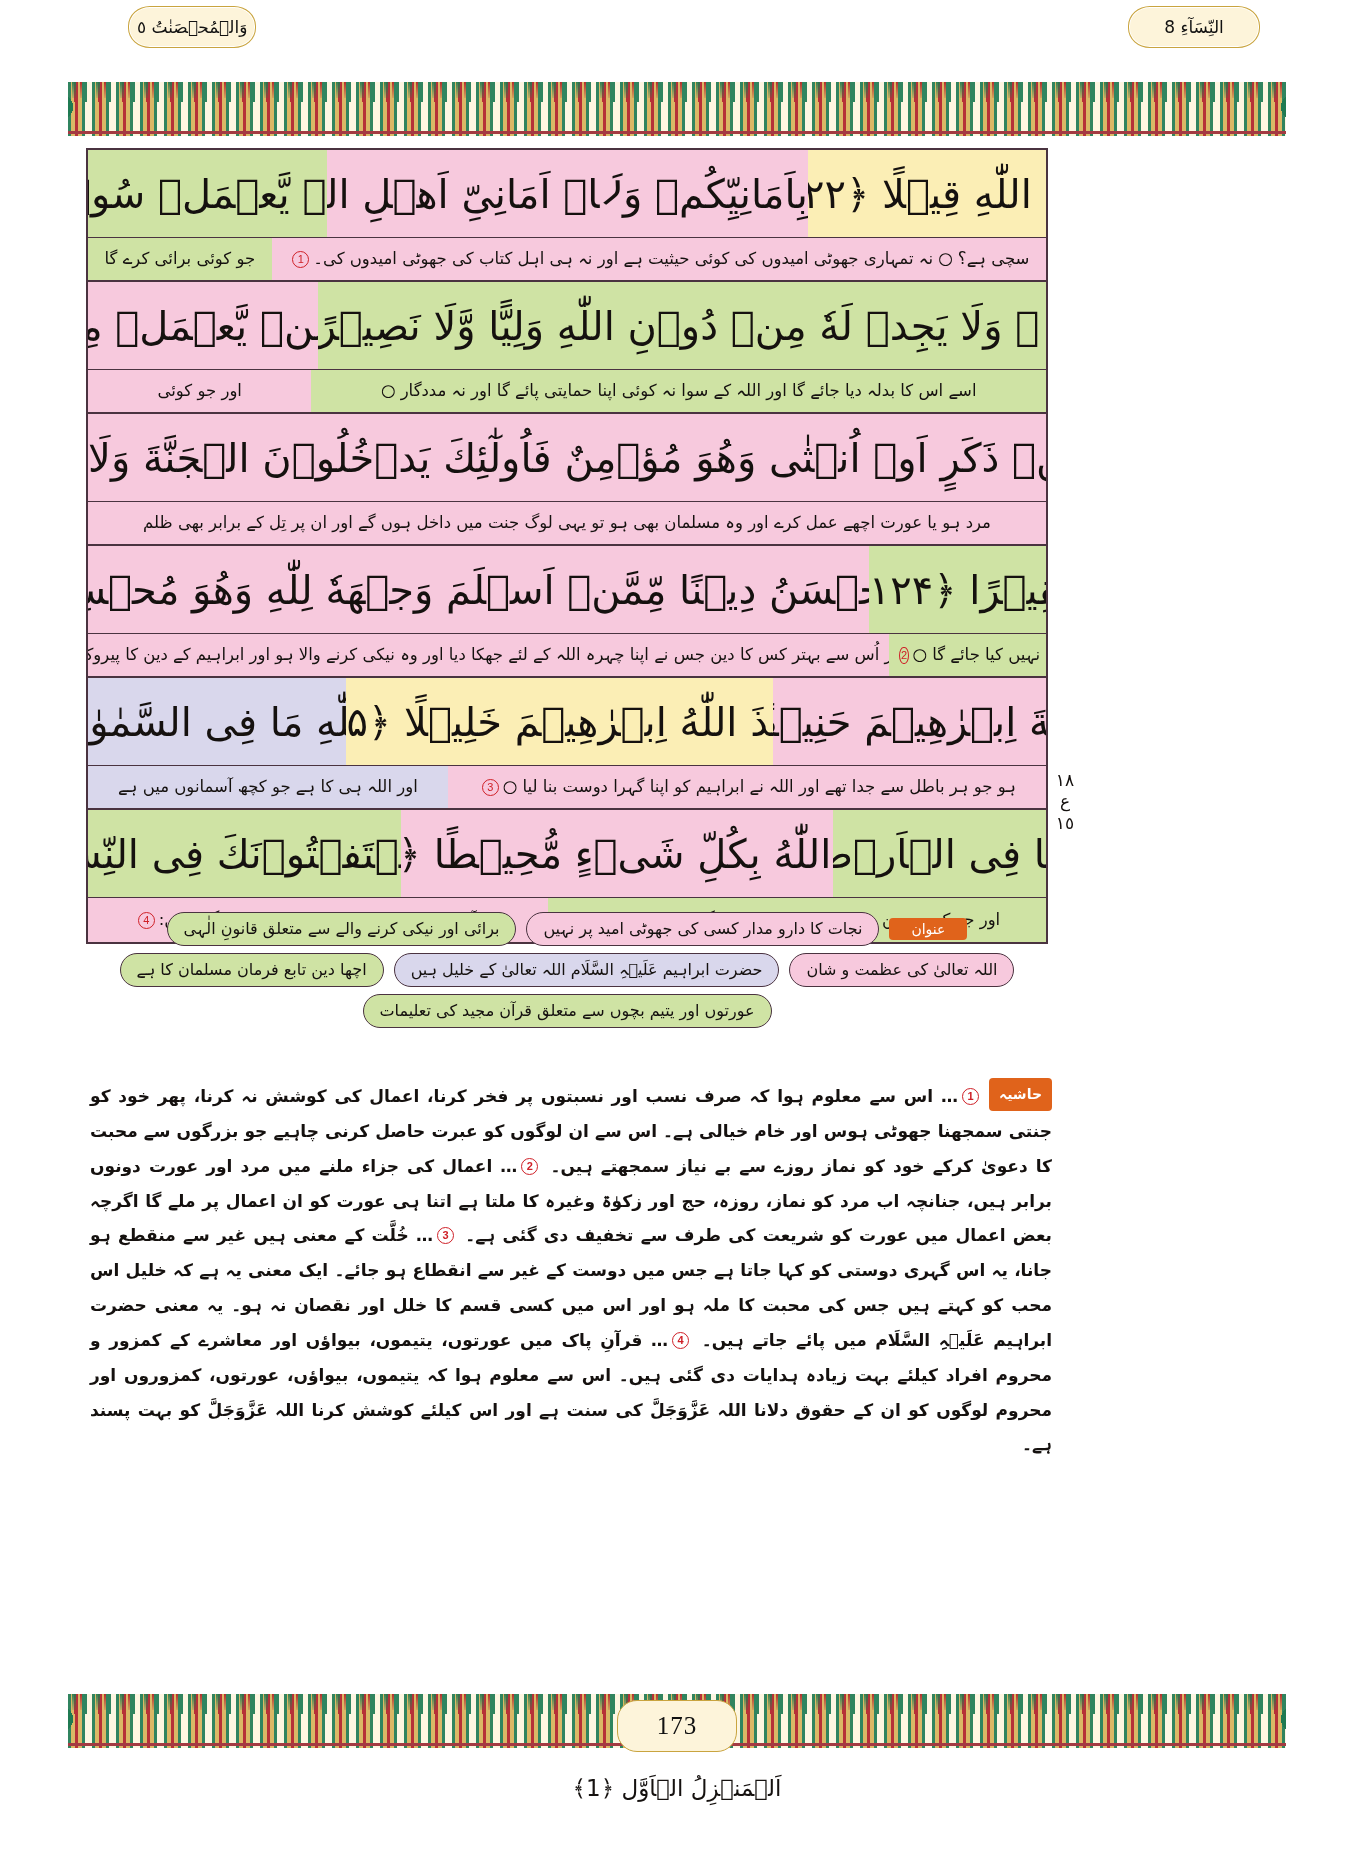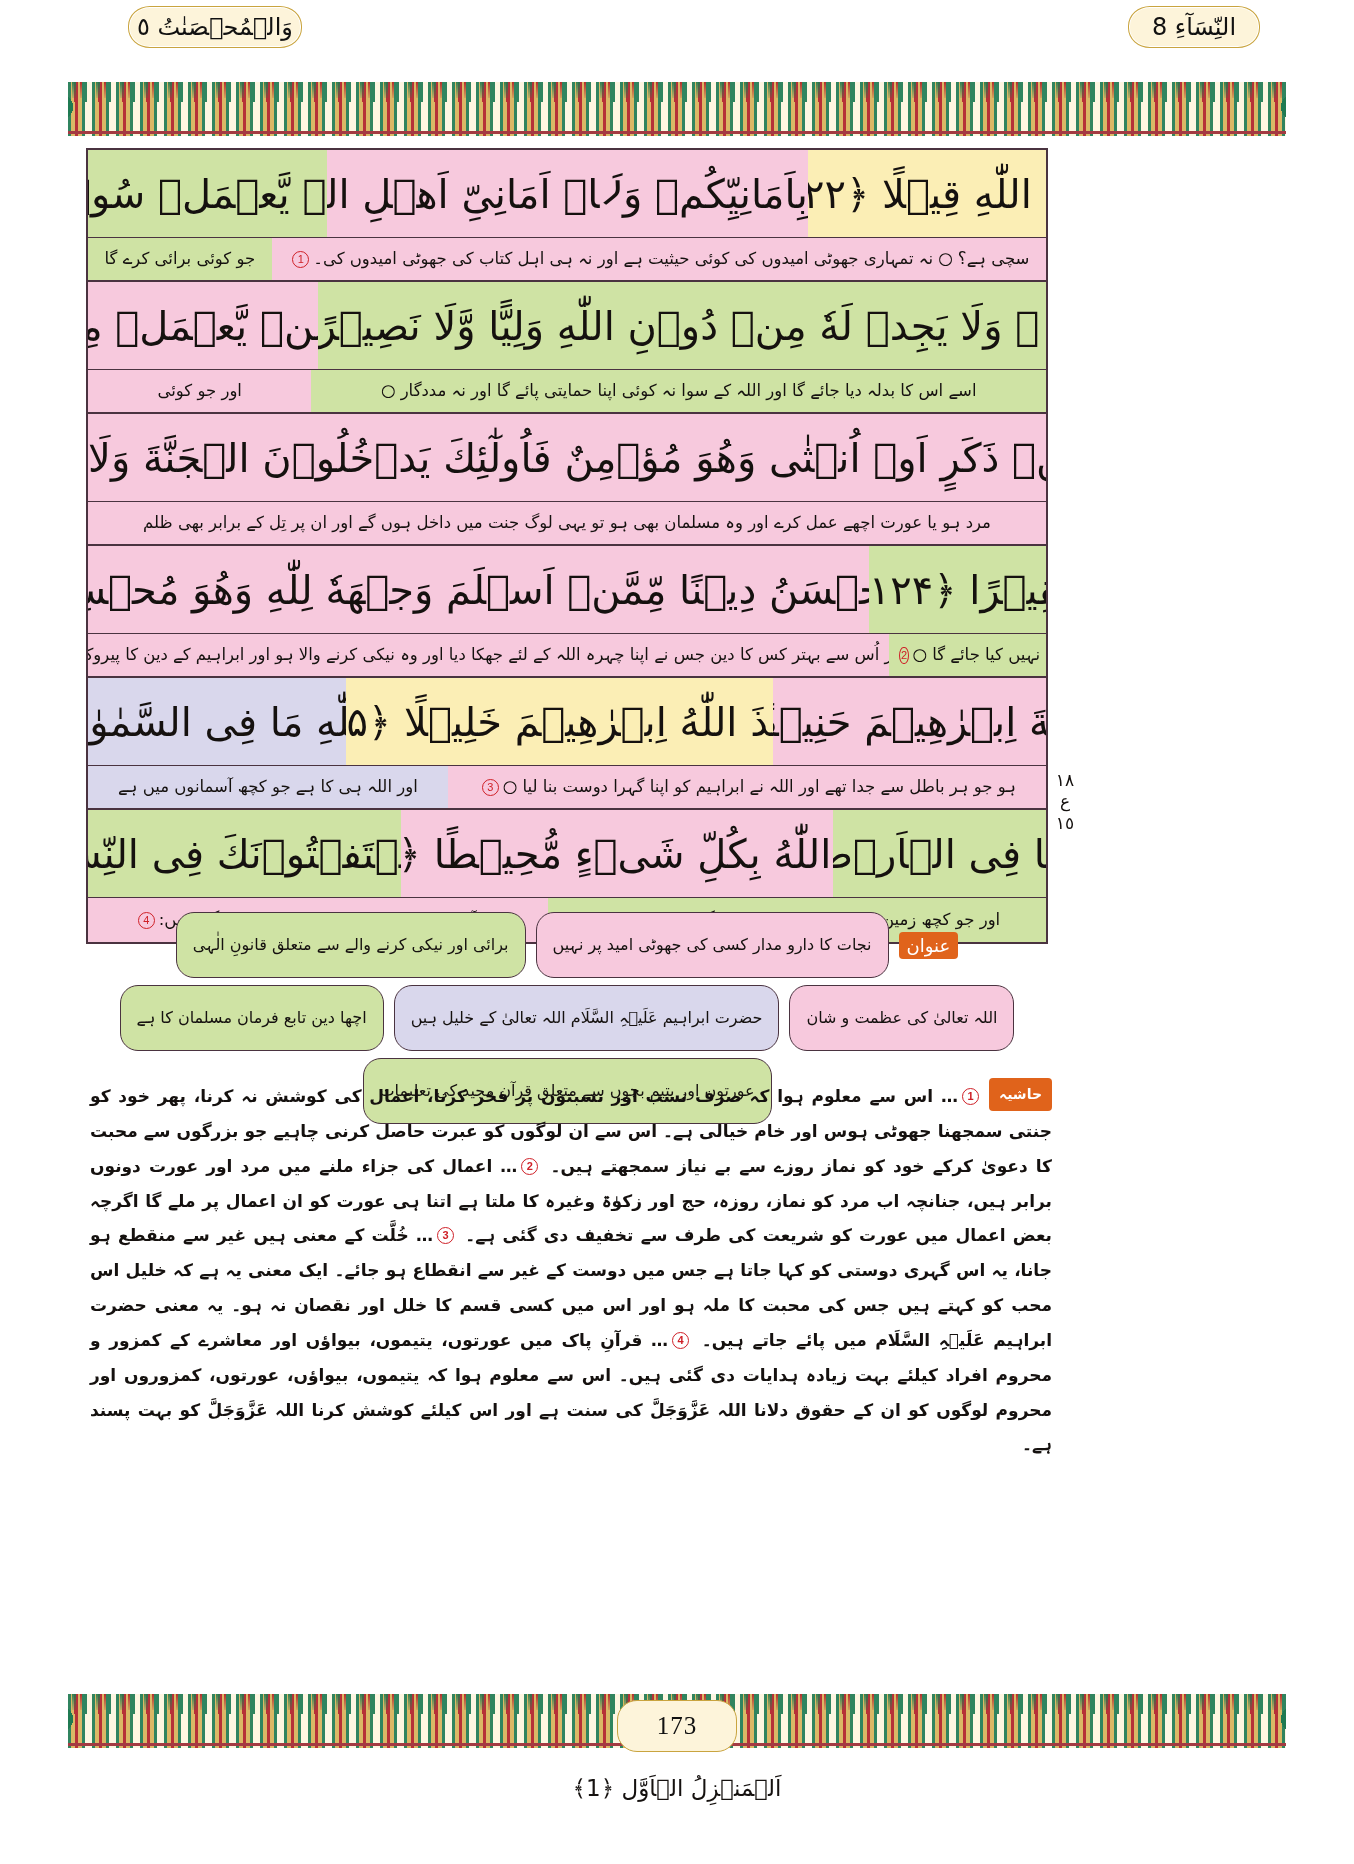--- a/index.html
+++ b/index.html
@@ -85,21 +85,21 @@
     min-width: 132px;
     background: #fdf4da;
     border: 1.6px solid #c9a43f;
     border-radius: 22px / 20px;
     display: flex; align-items: center; justify-content: center;
     z-index: 4;
     box-shadow: 0 0 0 1px #fff inset;
   }
   .cartouche span{
     font-family: "DejaVu Sans", "Liberation Serif", serif;
-    font-size: 24px; color:#111; line-height:1; white-space:nowrap;
+    font-size: 17px; color:#111; line-height:1; white-space:nowrap;
     padding: 0 8px;
   }
   .cart-surah  { right: 94px; }
   .cart-part   { left: 128px; min-width: 122px; }
 
   .page-number-badge{
     position:absolute;
     top: 1700px; left:50%; transform:translateX(-50%);
     width: 120px; height: 52px;
     background:#fdf4da;
@@ -186,28 +186,28 @@
   
   .unwan-area{
     position:absolute;
     left:86px; top:912px; width:962px;
     display:flex; flex-direction:column; gap:7px;
     align-items:stretch;
   }
   .unwan-line{ display:flex; flex-direction:row; justify-content:center; gap:10px; align-items:center; }
   .unwan-tag{
     background:#e0631b; color:#fff;
-    border-radius:4px; padding:3px 8px;
+    border-radius:4px; padding:3px 22px;
     font-family:"DejaVu Sans", sans-serif;
-    font-size:18px; white-space:nowrap;
+    font-size:14px; white-space:nowrap;
   }
   .pill{
     border:1.3px solid #4a3340;
     border-radius:18px;
-    padding:20px 16px;
+    padding:4px 16px;
     font-family:"DejaVu Sans","Liberation Sans",sans-serif;
     font-size:16px;
     color:#15110f;
     white-space:nowrap;
     direction:rtl;
     line-height:1.5;
   }
 
   
   .hashiya{

